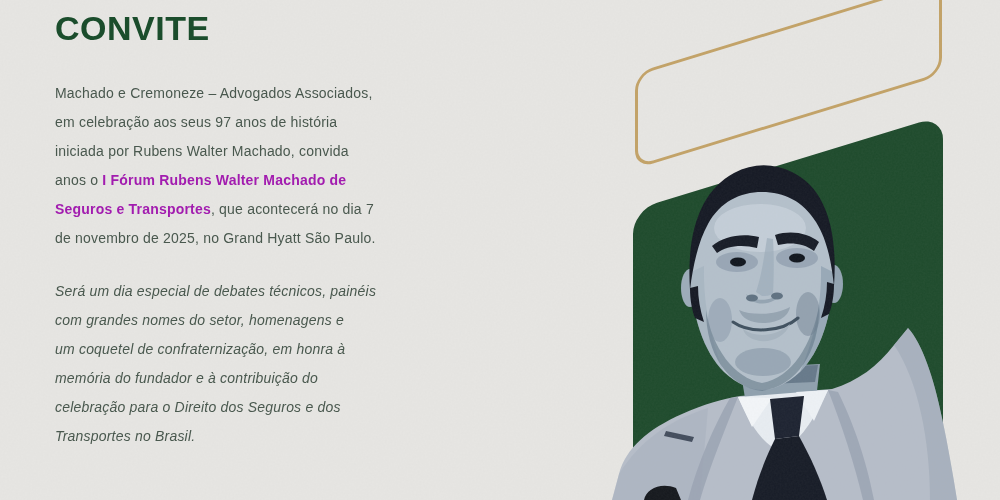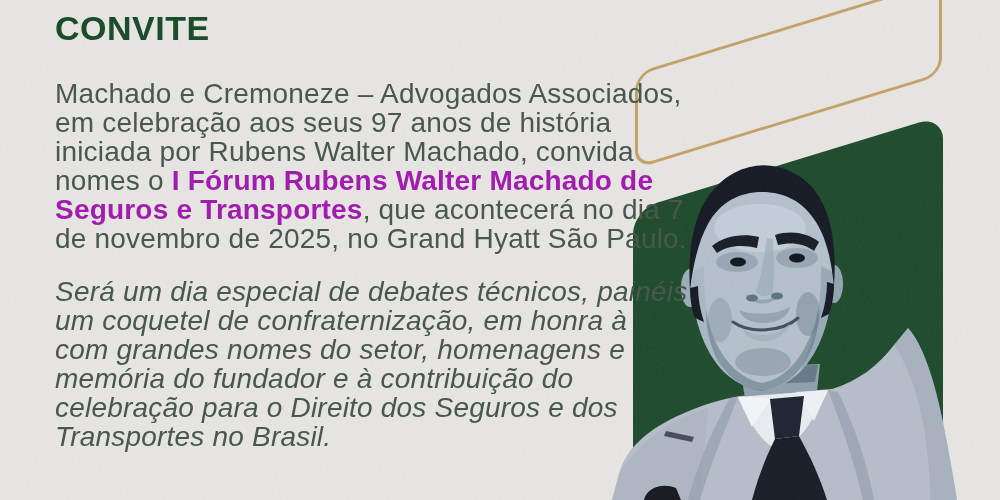--- a/index.html
+++ b/index.html
@@ -24,21 +24,21 @@
   .texture { position:absolute; left:0; top:0; pointer-events:none; }
 
   
   .title {
     position:absolute; left:55px; top:8px; margin:0;
     font-size:34px; line-height:40px; font-weight:700;
     letter-spacing:0.5px; color:#1b4d2c;
   }
   .body-text {
     position:absolute; left:55px; width:590px;
-    font-size:28px; line-height:29px; letter-spacing:0.2px;
+    font-size:14px; line-height:29px; letter-spacing:0.2px;
     color:#49584e;
   }
   .body-text .ln { white-space:nowrap; }
   .body-text .b { font-weight:700; color:#a21caf; }
   .p1 { top:79px; }
   .p2 { top:277px;font-style:italic; }
 </style>
 </head>
 <body>
 
@@ -112,27 +112,27 @@
     </filter>
     <rect width="1000" height="500" filter="url(#grain)"></rect>
   </svg>
 
   <h1 class="title">CONVITE</h1>
 
   <div class="body-text p1">
     <div class="ln"><span>Machado e Cremoneze – Advogados Associados,</span></div>
     <div class="ln"><span>em celebração aos seus 97 anos de história</span></div>
     <div class="ln"><span>iniciada por Rubens Walter Machado, convida</span></div>
-    <div class="ln"><span>nomes o </span><span class="b">I Fórum Rubens Walter Machado de</span></div>
+    <div class="ln"><span>anos o </span><span class="b">I Fórum Rubens Walter Machado de</span></div>
     <div class="ln"><span class="b">Seguros e Transportes</span><span>, que acontecerá no dia 7</span></div>
     <div class="ln"><span>de novembro de 2025, no Grand Hyatt São Paulo.</span></div>
   </div>
 
   <div class="body-text p2">
     <div class="ln"><span>Será um dia especial de debates técnicos, painéis</span></div>
+    <div class="ln"><span>com grandes nomes do setor, homenagens e</span></div>
     <div class="ln"><span>um coquetel de confraternização, em honra à</span></div>
-    <div class="ln"><span>com grandes nomes do setor, homenagens e</span></div>
     <div class="ln"><span>memória do fundador e à contribuição do</span></div>
     <div class="ln"><span>celebração para o Direito dos Seguros e dos</span></div>
     <div class="ln"><span>Transportes no Brasil.</span></div>
   </div>
 
 </div>
 
 </body></html>

